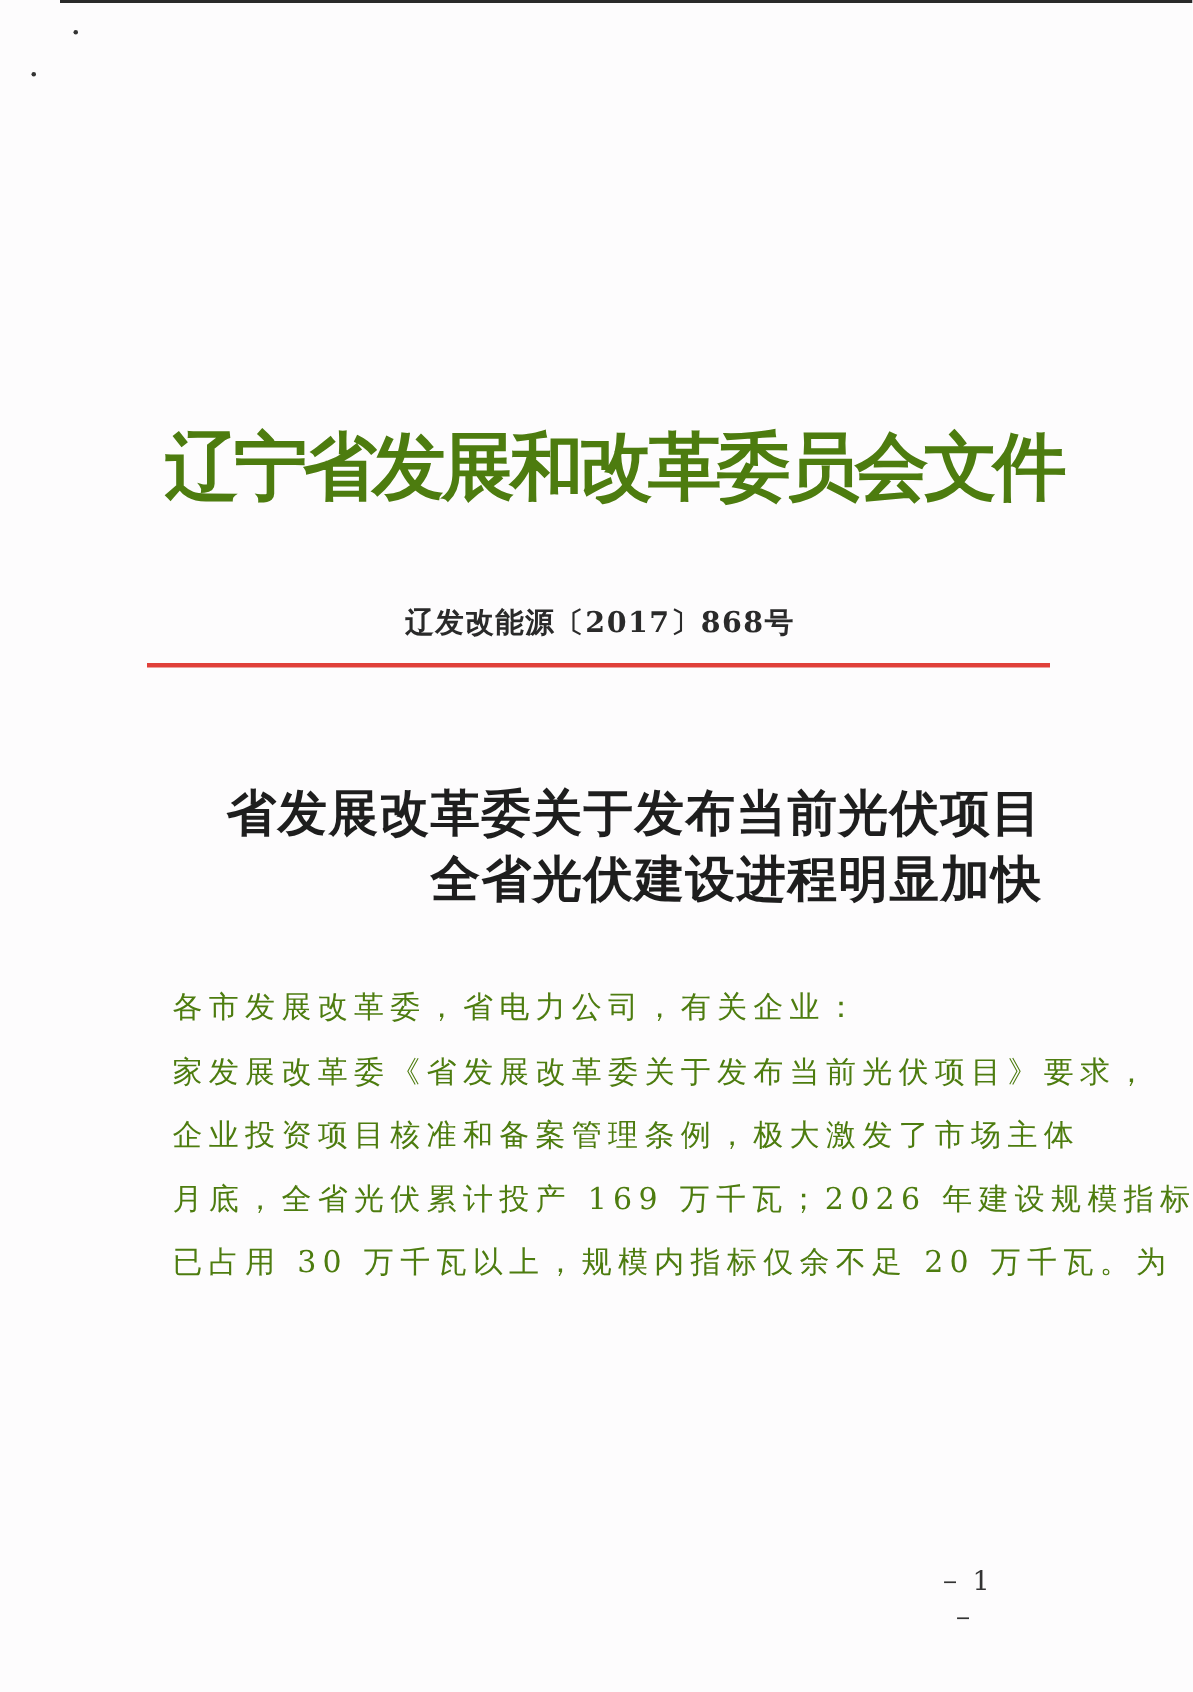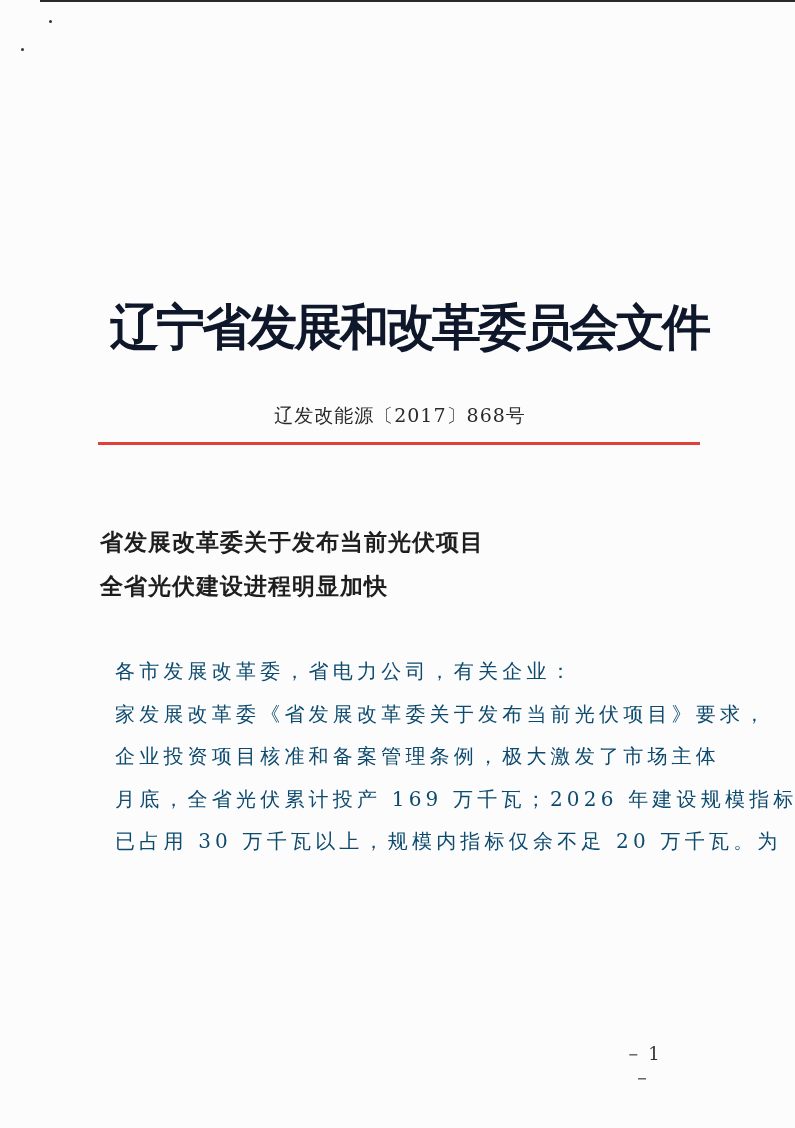--- a/index.html
+++ b/index.html
@@ -22,72 +22,73 @@
   }
   .speck {
     position: absolute;
     width: 3px; height: 3px;
     background: #333;
     border-radius: 50%;
   }
   .header-title {
     position: absolute;
     left: 110px;
-    top: 294px;
+    top: 278px;
     width: 578px;
     text-align: right;
     font-family: "DejaVu Serif", "Liberation Serif", serif;
     font-size: 49px;
     font-weight: bold;
     letter-spacing: -3px;
-    color: #0f172a;
+    color: #4d7c0f;
     line-height: 66px;
     white-space: nowrap;
   }
   .doc-number {
     position: absolute;
     left: 200px;
     top: 400px;
     width: 400px;
     text-align: center;
     font-family: "DejaVu Serif", "Liberation Serif", serif;
     font-size: 19px;
     color: #2a2a2a;
     letter-spacing: 1px;
     line-height: 30px;
+    font-weight: bold;
   }
   .red-rule {
     position: absolute;
     left: 98px;
     top: 442px;
     width: 602px;
     height: 3px;
     background: #e0403a;
   }
   .notice-title {
     position: absolute;
     left: 100px;
     top: 520px;
     width: 595px;
-    text-align: left;
+    text-align: right;
     font-family: "DejaVu Sans", "Liberation Sans", sans-serif;
-    font-size: 23px;
+    font-size: 33px;
     font-weight: bold;
     color: #1e1e1e;
     line-height: 44px;
     letter-spacing: 1px;
   }
   .body-text {
     position: absolute;
     left: 115px;
     top: 650px;
     width: 560px;
     font-family: "DejaVu Serif", "Liberation Serif", serif;
     font-size: 20px;
-    color: #0c4a6e;
+    color: #4d7c0f;
     line-height: 42.5px;
     letter-spacing: 4.2px;
   }
   .body-line {
     white-space: nowrap;
     height: 42.5px;
   }
   .page-number {
     position: absolute;
     left: 615px;

